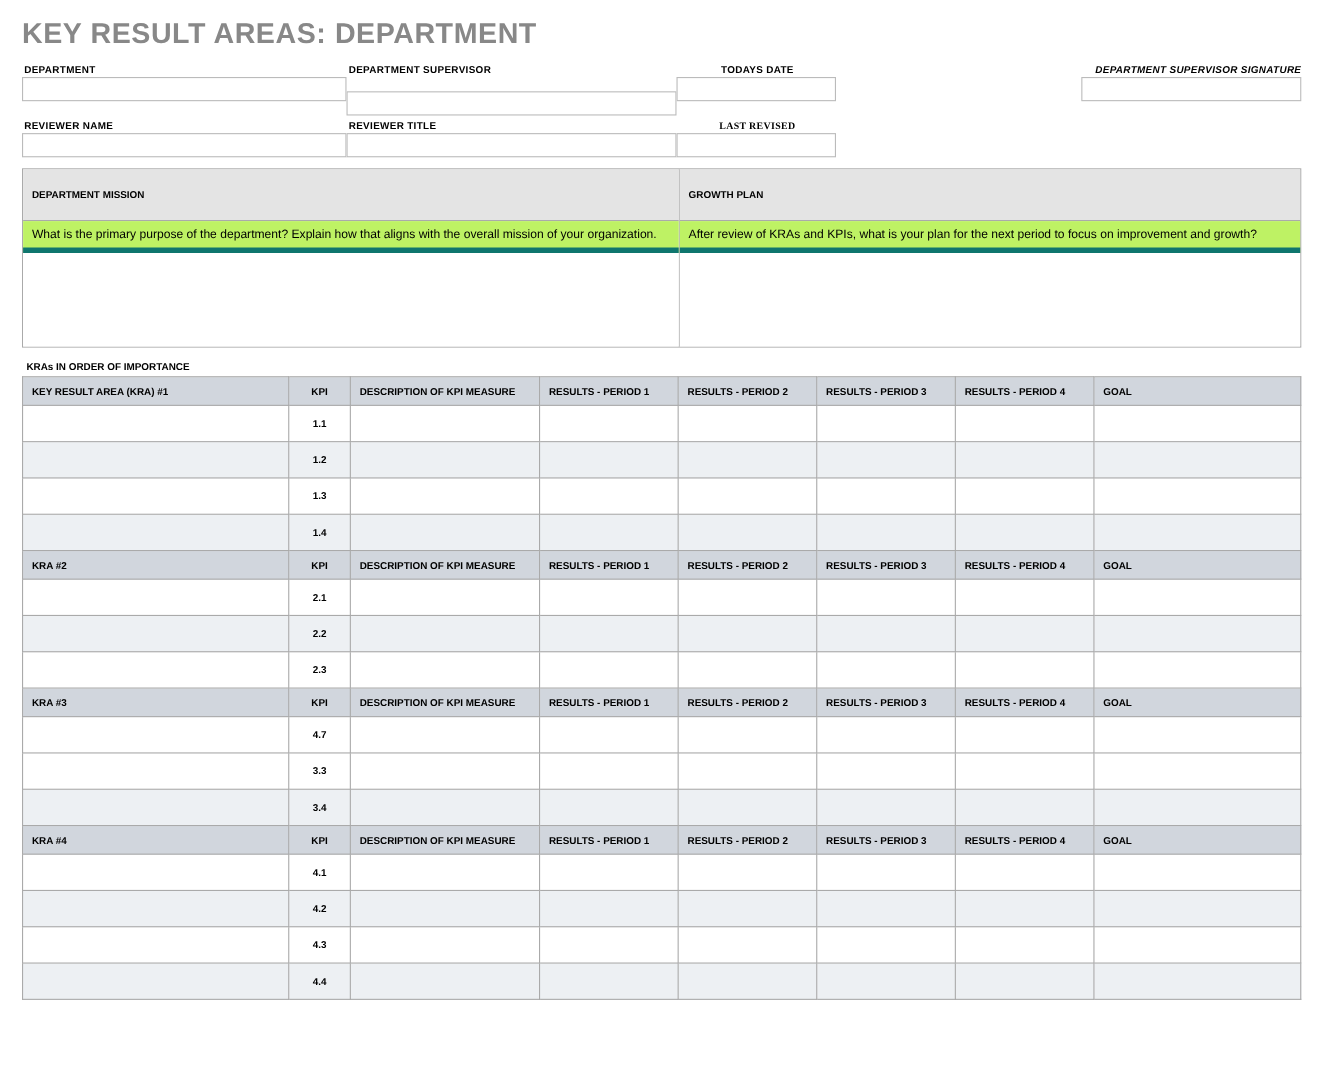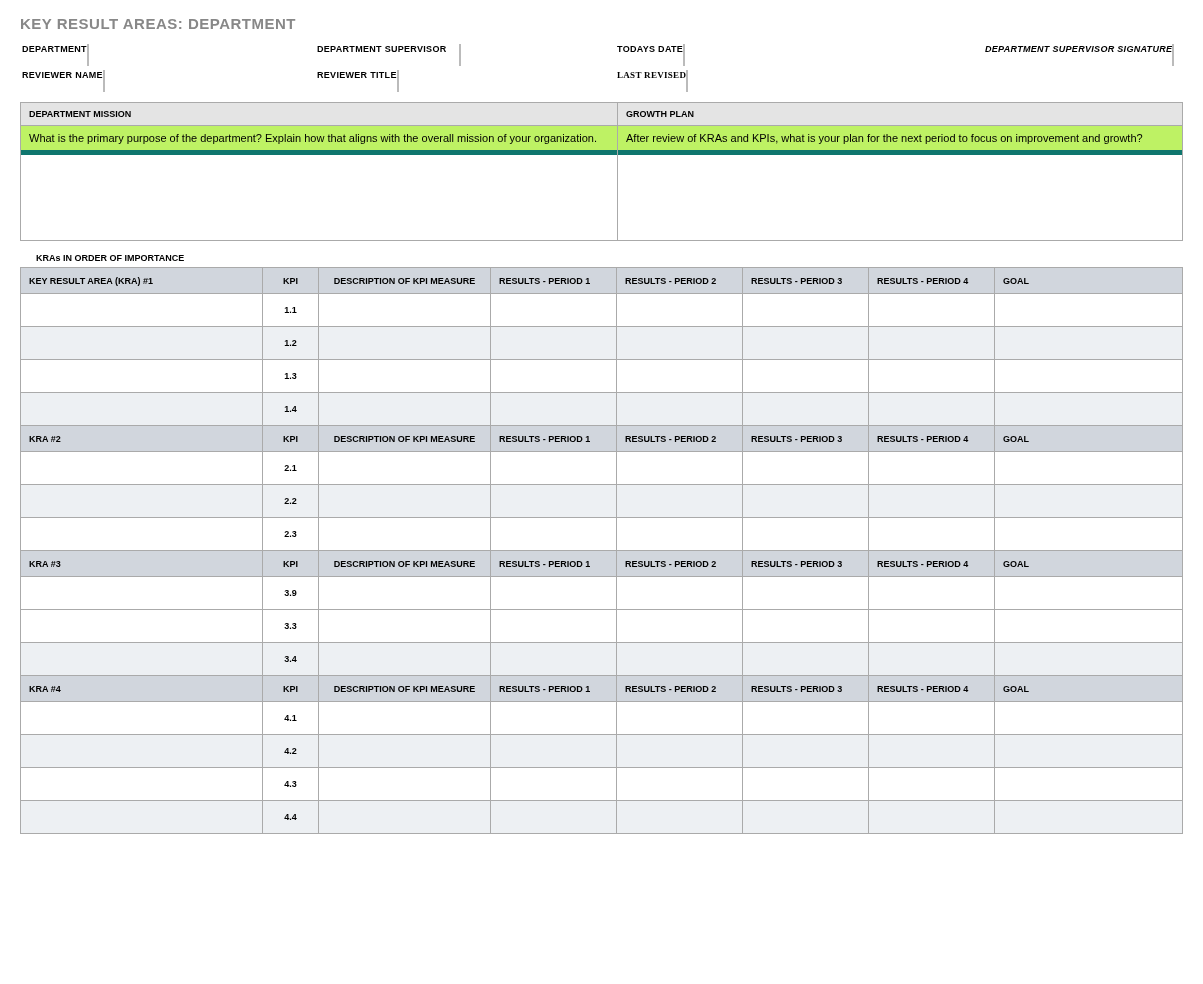--- a/index.html
+++ b/index.html
@@ -5,34 +5,34 @@
   * { box-sizing: border-box; }
   body {
     margin: 0;
     padding: 10px 20px;
     font-family: "Century Gothic", "Avant Garde", Arial, sans-serif;
     background: #fff;
     color: #000;
     font-size: 10px;
   }
   .title {
-    font-size: 15px;
+    font-size: 26px;
     font-weight: bold;
     color: #888;
     letter-spacing: 0.5px;
     margin: 5px 0 12px 0;
   }
   .info-row {
     display: flex;
     gap: 0;
     margin-bottom: 4px;
   }
   .info-block {
     display: flex;
-    flex-direction: row;
+    flex-direction: column;
   }
   .info-label {
     font-size: 9px;
     font-weight: bold;
     letter-spacing: 0.3px;
     margin-bottom: 2px;
     padding-left: 2px;
   }
   .info-field {
     height: 22px;
@@ -41,70 +41,70 @@
   }
   .info-dept { width: 295px; }
   .info-sup { width: 300px; gap: 13px; }
   .info-date { width: 145px; }
   .info-sig { width: 200px; margin-left: auto; font-style: italic;}
   .info-sig .info-label{text-align:right;}
   .info-revname { width: 295px; }
   .info-revtitle { width: 300px; }
   .info-lastrev { width: 145px; font-family: Liberation Serif, serif; }
 
-  .info-date .info-label, .info-lastrev .info-label { }
+  .info-date .info-label, .info-lastrev .info-label { text-align:center; }
 
   .two-col {
     display: flex;
     gap: 0;
     margin-top: 10px;
     border: 1px solid #aaa;
   }
   .col-left { width: 597px; border-right:1px solid #aaa;}
   .col-right { flex: 1; }
   .sec-header {
     background: #e4e4e4;
     font-size: 9px;
     font-weight: bold;
-    padding: 6px 8px;
+    padding: 18px 8px;
     border-bottom:1px solid #aaa;
   }
   .sec-prompt {
     font-size: 11px;
     padding: 6px 8px;
     border-bottom:5px solid #0f766e;
     background:#bef264;
   }
   .sec-body {
     height: 85px;
     background:#fff;
   }
   .kras-label {
     font-size: 9px;
     font-weight: bold;
-    margin: 12px 0 4px 16px;
+    margin: 12px 0 4px 4px;
   }
   table {
     width: 100%;
     border-collapse: collapse;
   }
   td {
     border: 1px solid #aaa;
     height: 33px;
     font-size: 9px;
     padding: 0 8px;
   }
   tr.hdr td {
     background: #d1d6dd;
     font-weight: bold;
     height: 26px;
   }
   td.kpi { text-align: center; font-weight: bold; width: 56px; }
   td.kra-name { width: 242px; }
-  td.desc { width: 172px; text-align: center; }
+  td.desc { width: 172px; }
   td.period { width: 126px; }
   td.goal { }
   tr.even td { background: #edf0f3; }
   tr.odd td { background: #fff; }
   tr.hdr td.kra-name, tr.hdr td.kpi { font-weight:bold;margin-left:16px;}
 </style>
 </head>
 <body>
 
 <div class="title">KEY RESULT AREAS: DEPARTMENT</div>
@@ -255,21 +255,21 @@
         <td class="kpi">KPI</td>
         <td class="desc">DESCRIPTION OF KPI MEASURE</td>
         <td class="period">RESULTS - PERIOD 1</td>
         <td class="period">RESULTS - PERIOD 2</td>
         <td class="period">RESULTS - PERIOD 3</td>
         <td class="period">RESULTS - PERIOD 4</td>
         <td class="goal">GOAL</td>
       </tr>
       <tr class="odd">
         <td class="kra-name"></td>
-        <td class="kpi">3.9</td>
+        <td class="kpi">4.7</td>
         <td class="desc"></td>
         <td class="period"></td>
         <td class="period"></td>
         <td class="period"></td>
         <td class="period"></td>
         <td class="goal"></td>
       </tr>
       <tr class="odd">
         <td class="kra-name"></td>
         <td class="kpi">3.3</td>

